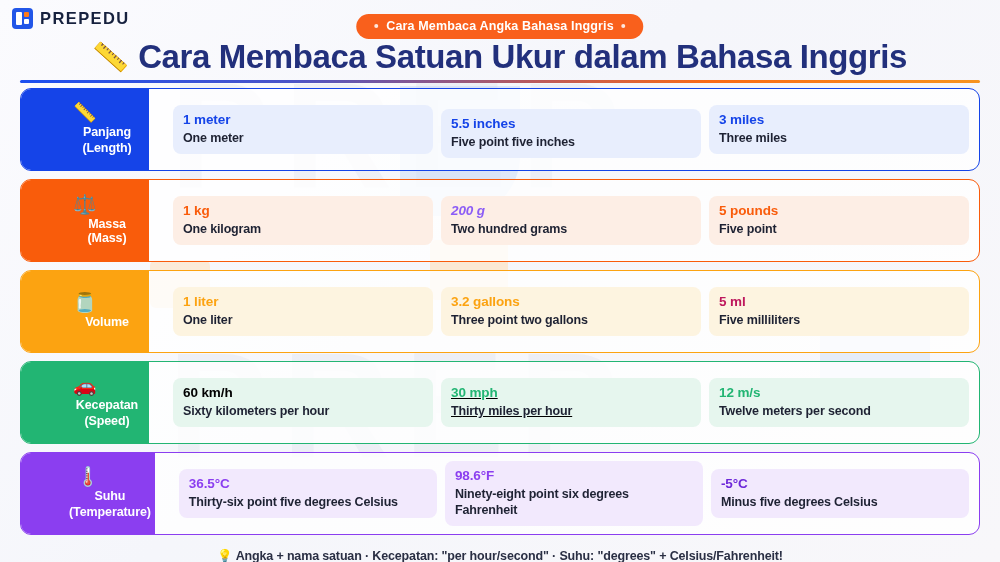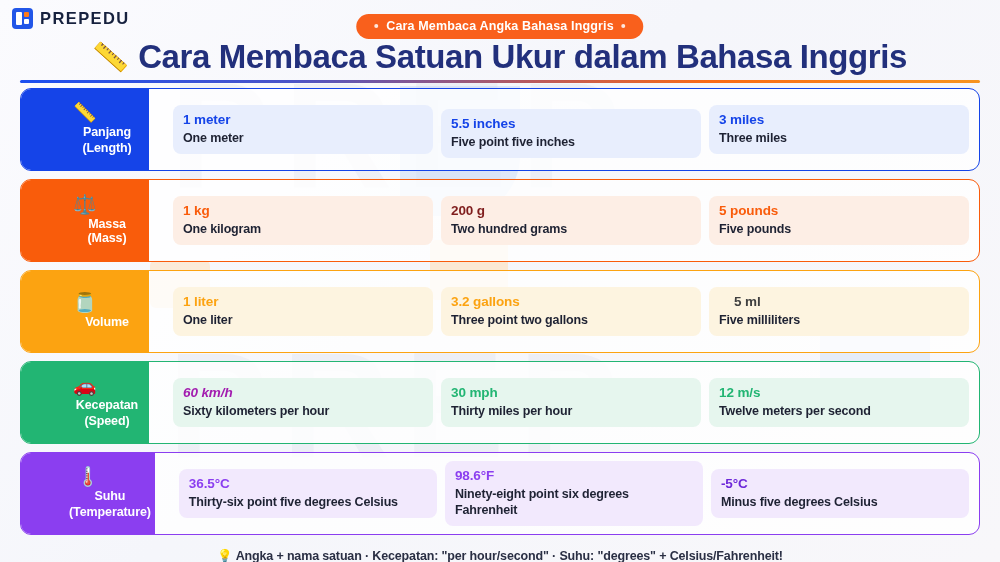--- a/index.html
+++ b/index.html
@@ -262,61 +262,61 @@
       <div class="row-label" style="background: rgb(249, 92, 11);">
         <span class="emoji">⚖️</span>
         <span class="label-text">Massa (Mass)</span>
       </div>
       <div class="row-items">
         <div class="item" style="background: rgb(253, 238, 229);">
           <div class="unit" style="color: rgb(249, 92, 11);">1 kg</div>
           <div class="read">One kilogram</div>
         </div>
         <div class="item" style="background: rgb(253, 238, 229);">
-          <div class="unit" style="color: #7f1d1d;">200 g</div>
+          <div class="unit" style="color: #8b5cf6; font-style: italic;">200 g</div>
           <div class="read">Two hundred grams</div>
         </div>
         <div class="item" style="background: rgb(253, 238, 229);">
           <div class="unit" style="color: rgb(249, 92, 11);">5 pounds</div>
-          <div class="read">Five pounds</div>
+          <div class="read">Five point</div>
         </div>
       </div>
     </div>
     <div class="row" style="border-color: rgb(252, 163, 17);">
       <div class="row-label" style="background: rgb(252, 163, 17);">
         <span class="emoji">🫙</span>
         <span class="label-text">Volume</span>
       </div>
       <div class="row-items">
         <div class="item" style="background: rgb(253, 244, 224);">
           <div class="unit" style="color: rgb(252, 163, 17);">1 liter</div>
           <div class="read">One liter</div>
         </div>
         <div class="item" style="background: rgb(253, 244, 224);">
           <div class="unit" style="color: rgb(252, 163, 17);">3.2 gallons</div>
           <div class="read">Three point two gallons</div>
         </div>
         <div class="item" style="background: rgb(253, 244, 224);">
-          <div class="unit" style="color: #404040; margin-left: 15px;">5 ml</div>
+          <div class="unit" style="color: #be185d;">5 ml</div>
           <div class="read">Five milliliters</div>
         </div>
       </div>
     </div>
     <div class="row" style="border-color: rgb(34, 181, 115);">
       <div class="row-label" style="background: rgb(34, 181, 115);">
         <span class="emoji">🚗</span>
         <span class="label-text">Kecepatan</span>
         <span class="label-text">(Speed)</span>
       </div>
       <div class="row-items">
         <div class="item" style="background: rgb(230, 246, 238);">
-          <div class="unit" style="color: #a21caf; font-style: italic;">60 km/h</div>
+          <div class="unit" style="color: #000000;">60 km/h</div>
           <div class="read">Sixty kilometers per hour</div>
         </div>
-        <div class="item" style="background: rgb(230, 246, 238);">
+        <div class="item" style="background: rgb(230, 246, 238); text-decoration: underline;">
           <div class="unit" style="color: rgb(34, 181, 115);">30 mph</div>
           <div class="read">Thirty miles per hour</div>
         </div>
         <div class="item" style="background: rgb(230, 246, 238);">
           <div class="unit" style="color: rgb(34, 181, 115);">12 m/s</div>
           <div class="read">Twelve meters per second</div>
         </div>
       </div>
     </div>
     <div class="row" style="border-color: rgb(139, 62, 240);">

